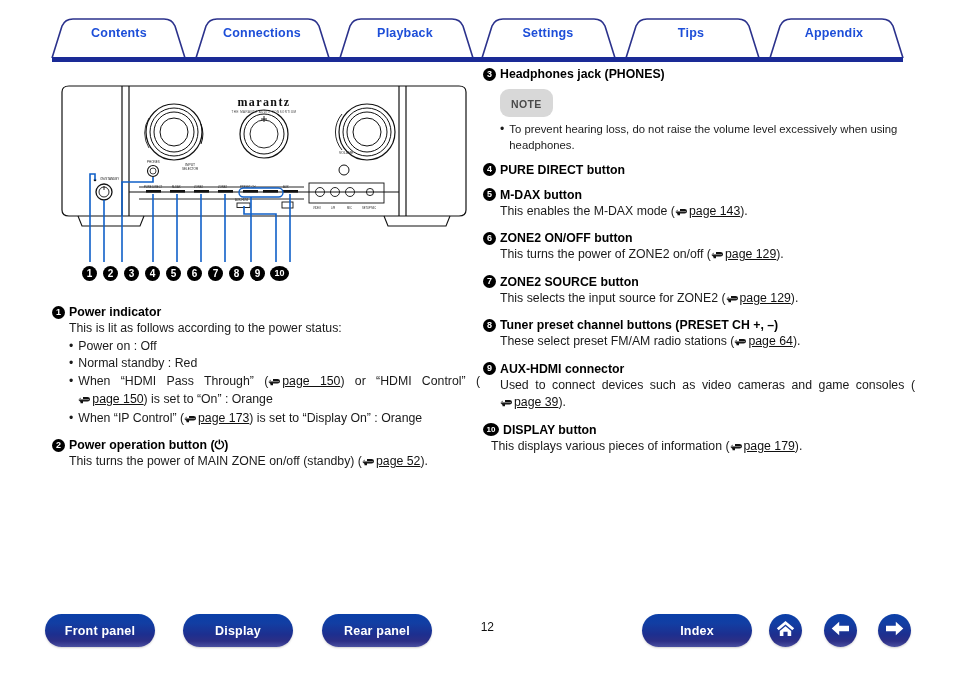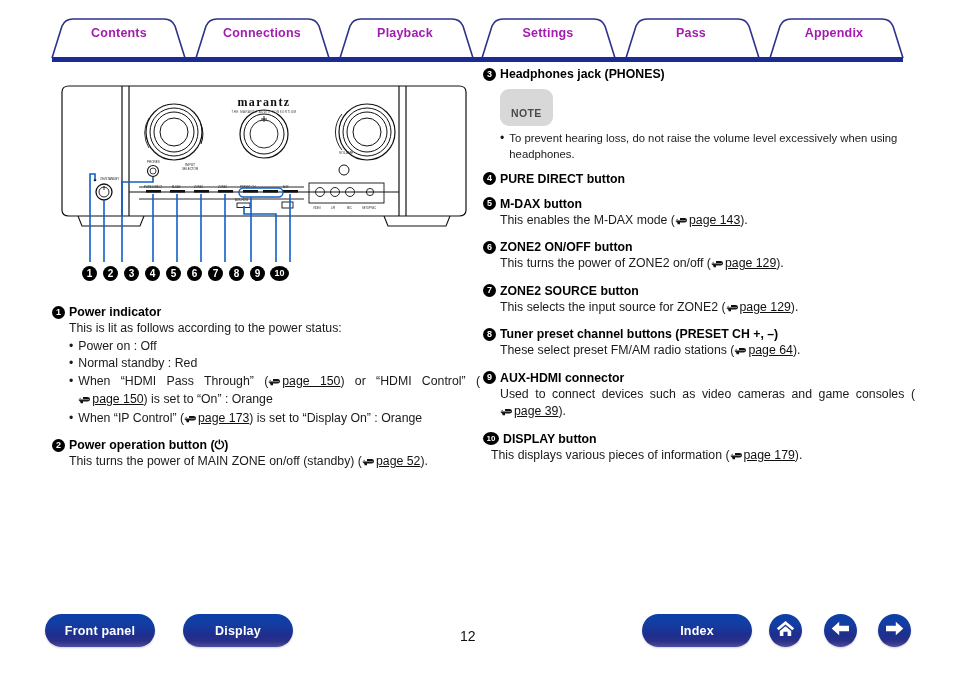--- a/index.html
+++ b/index.html
@@ -37,21 +37,21 @@
     height: 56px;
     display: flex;
     align-items: center;
   }
   .tab-label {
     position: absolute;
     top: 33px;
     transform: translate(-50%, -50%);
     font-size: 12.5px;
     font-weight: bold;
-    color: #a21caf;
+    color: #1d4ed8;
     letter-spacing: 0.2px;
     white-space: nowrap;
   }
 
   
   .left-col {
     position: absolute;
     left: 52px;
     top: 70px;
     width: 428px;
@@ -159,21 +159,21 @@
   }
 
   
   .note-pill {
     display: inline-block;
     background: #d8d8d8;
     color: #4a4a4a;
     font-size: 10.5px;
     font-weight: bold;
     letter-spacing: 0.4px;
-    padding: 16px 11px 3px 11px;
+    padding: 7px 11px 3px 11px;
     border-radius: 9px;
     margin: 7px 0 4px 0;
   }
 
   
   .right-col {
     position: absolute;
     left: 483px;
     top: 66px;
     width: 432px;
@@ -216,24 +216,23 @@
     display: flex;
     align-items: center;
     justify-content: center;
     box-shadow: 0 1px 2px rgba(0,0,0,0.18);
   }
   .page-num {
     position: absolute;
     top: 6px;
     left: 460px;
     width: 34px;
-    text-align: left;
-    font-size: 14px;
+    text-align: right;
+    font-size: 12px;
     color: #111;
-    margin-top: 8px;
   }
 </style>
 </head>
 <body>
 
 <div class="tabbar">
   <svg class="tabbar-svg" width="954" height="62">
     <g fill="none" stroke="#2b328c" stroke-width="1.6">
       <path d="M52,58 L62,26 Q65,19 73,19 L164,19 Q172,19 175,26 L185,58"></path>
       <path d="M196,58 L206,26 Q209,19 217,19 L308,19 Q316,19 319,26 L329,58"></path>
@@ -242,21 +241,21 @@
       <path d="M626,58 L636,26 Q639,19 647,19 L738,19 Q746,19 749,26 L759,58"></path>
       <path d="M770,58 L780,26 Q783,19 791,19 L882,19 Q890,19 893,26 L903,58"></path>
     </g>
     <rect x="52" y="57" width="851" height="5" fill="#1a2a96"></rect>
   </svg>
   <div class="tab-labels">
     <div class="tab-label" style="left:119px">Contents</div>
     <div class="tab-label" style="left:262px">Connections</div>
     <div class="tab-label" style="left:405px">Playback</div>
     <div class="tab-label" style="left:548px">Settings</div>
-    <div class="tab-label" style="left:691px">Pass</div>
+    <div class="tab-label" style="left:691px">Tips</div>
     <div class="tab-label" style="left:834px">Appendix</div>
   </div>
 </div>
 
 <div class="left-col">
 
   <div class="device-wrap">
     <svg width="420" height="200" viewBox="0 0 420 200">
 
       <g fill="none" stroke="#111" stroke-width="1.2">
@@ -543,20 +542,21 @@
                 <path d="M0.5,5 L2.5,2.5 L2.5,4 L5,4 L5,2 L9.5,2 Q12,2 12,4.3 Q12,6.6 9.5,6.6 L5,6.6 L5,8.2 L2.5,8.2 L2.5,7 Z" fill="#111"></path>
                 <path d="M1,4.6 L11,4.6" stroke="#fff" stroke-width="0.5"></path>
               </svg></span><span class="lk">page 179</span></span><span>).</span></p>
     </div>
   </div>
 </div>
 
 <div class="footer">
   <div class="pill-btn" style="left:45px;  width:110px">Front panel</div>
   <div class="pill-btn" style="left:183px; width:110px">Display</div>
+  <div class="pill-btn" style="left:322px; width:110px">Rear panel</div>
 
   <div class="page-num">12</div>
 
   <div class="pill-btn" style="left:642px; width:110px">Index</div>
 
   <div class="round-btn" style="left:769px">
     <span>
       <svg width="19" height="17" viewBox="0 0 19 17">
         <path d="M9.5,1 L18.2,8.2 L16.3,10.3 L9.5,4.6 L2.7,10.3 L0.8,8.2 Z" fill="#fff"></path>
         <path d="M9.5,6.2 L15.2,10.9 L15.2,16 L11.6,16 L11.6,11.7 L7.4,11.7 L7.4,16 L3.8,16 L3.8,10.9 Z" fill="#fff"></path>

